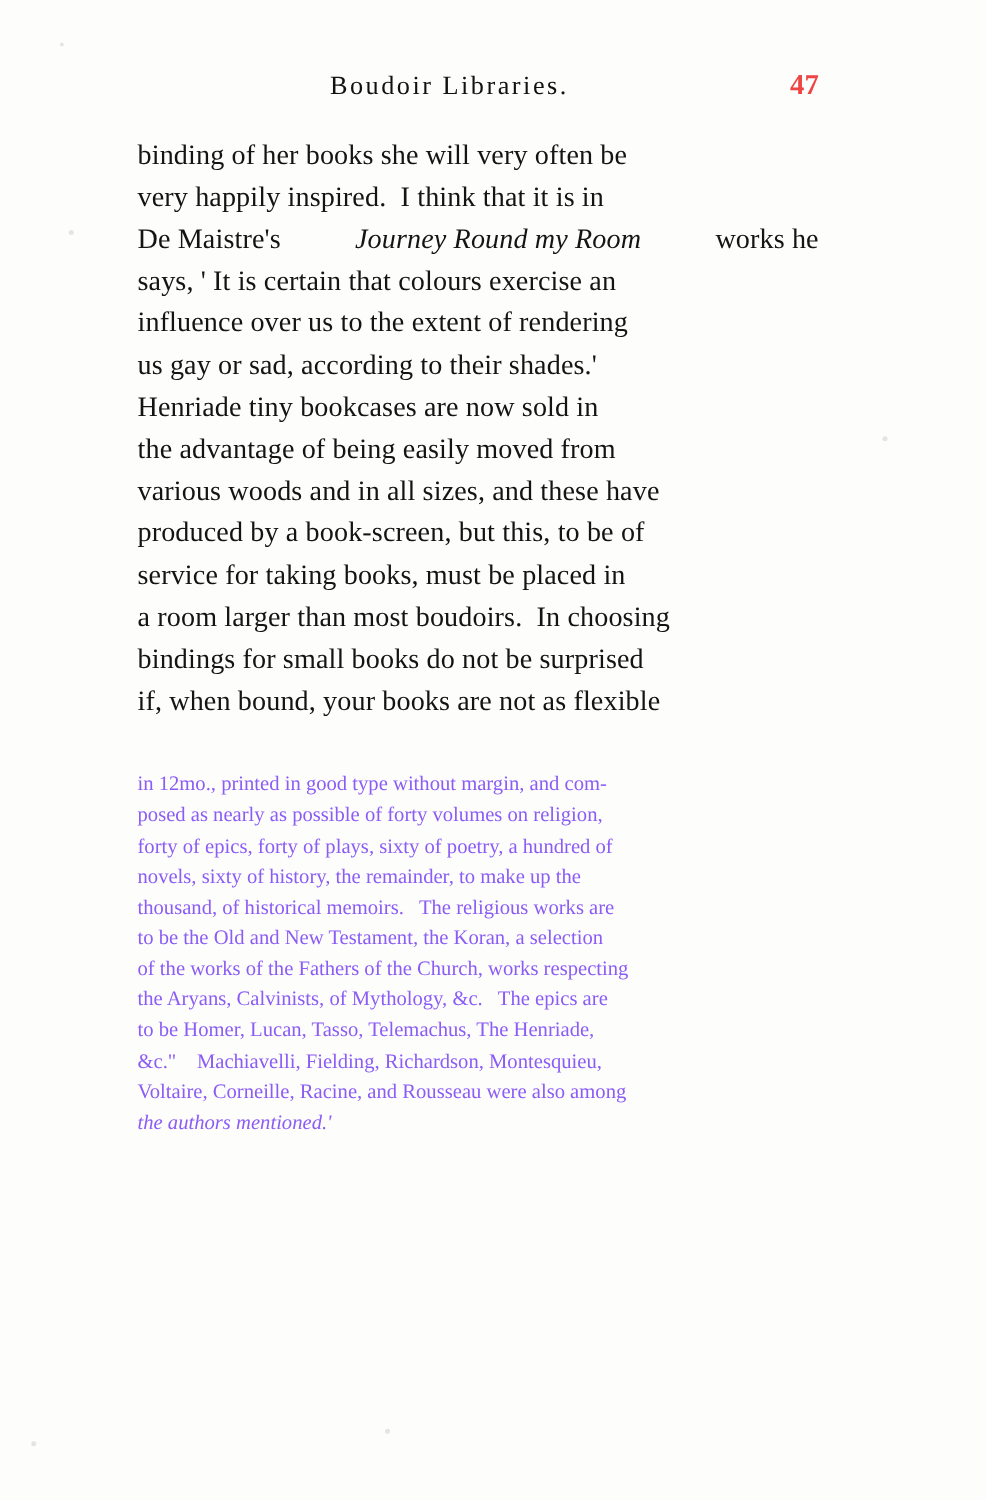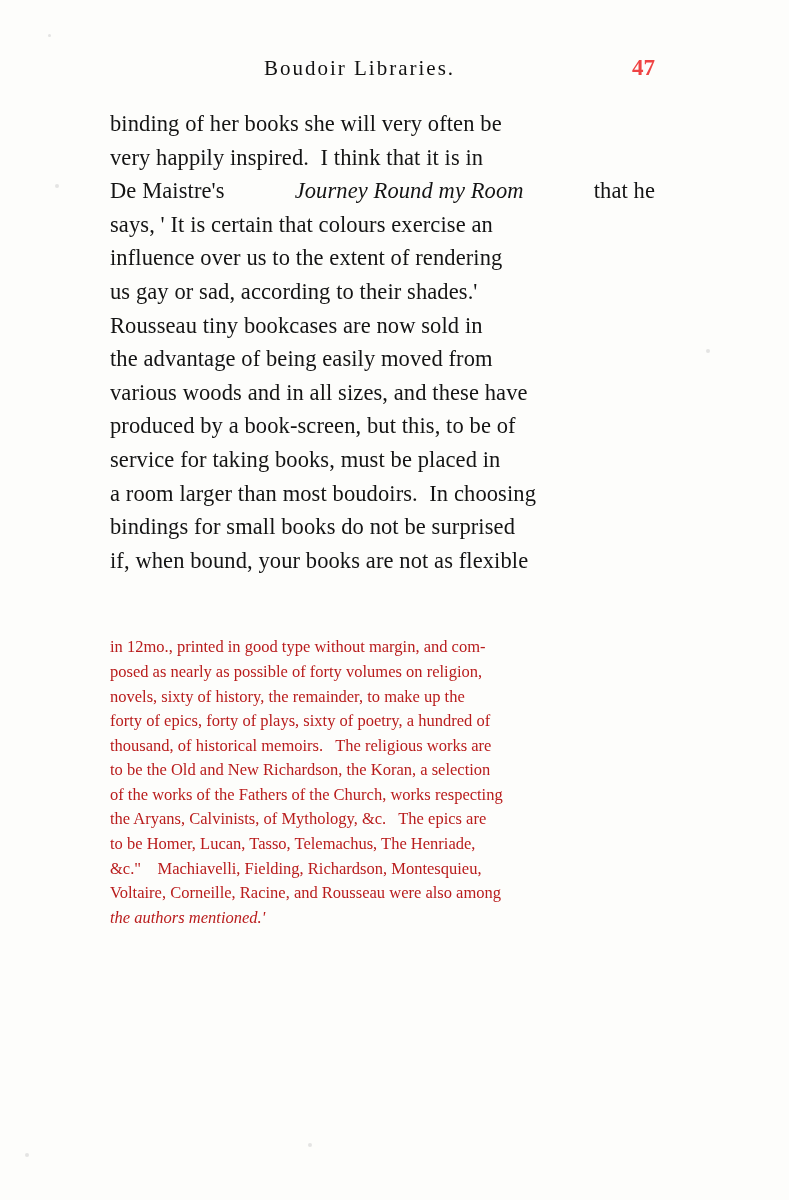--- a/index.html
+++ b/index.html
@@ -76,25 +76,25 @@
   
   .body-text .line.just {
     display: flex;
     justify-content: space-between;
   }
   .body-text .line.just > span { white-space: pre; }
   .ital {
     font-style: italic;
   }
   .footnote {
-    margin-top: 58px;
+    margin-top: 38px;
     font-size: 16.5px;
     line-height: 24.6px;
     text-align: justify;
-    color: #b91c1c;
+    color: #8b5cf6;
   }
   .footnote .line {
     display: block;
     white-space: nowrap;
   }
   .footnote .line.just {
     display: flex;
     justify-content: space-between;
   }
   .footnote .line.just > span { white-space: pre; }
@@ -121,33 +121,33 @@
     <div class="body-text">
       <span class="line just">
           <span>binding of her books she will very often be</span>
         </span>
       <span class="line just">
           <span>very happily inspired.  I think that it is in</span>
         </span>
       <span class="line just">
           <span>De Maistre's </span>
           <span class="ital">Journey Round my Room</span>
-          <span> that he</span>
+          <span> works he</span>
         </span>
       <span class="line just">
           <span>says, ' It is certain that colours exercise an</span>
         </span>
       <span class="line just">
           <span>influence over us to the extent of rendering</span>
         </span>
       <span class="line just">
           <span>us gay or sad, according to their shades.'</span>
         </span>
       <span class="line just">
-          <span>Rousseau tiny bookcases are now sold in</span>
+          <span>Henriade tiny bookcases are now sold in</span>
         </span>
       <span class="line just">
           <span>the advantage of being easily moved from</span>
         </span>
       <span class="line just">
           <span>various woods and in all sizes, and these have</span>
         </span>
       <span class="line just">
           <span>produced by a book-screen, but this, to be of</span>
         </span>
@@ -166,30 +166,30 @@
     </div>
 
     <div class="footnote">
       <span class="line just">
           <span>in 12mo., printed in good type without margin, and com-</span>
         </span>
       <span class="line just">
           <span>posed as nearly as possible of forty volumes on religion,</span>
         </span>
       <span class="line just">
+          <span>forty of epics, forty of plays, sixty of poetry, a hundred of</span>
+        </span>
+      <span class="line just">
           <span>novels, sixty of history, the remainder, to make up the</span>
         </span>
       <span class="line just">
-          <span>forty of epics, forty of plays, sixty of poetry, a hundred of</span>
-        </span>
-      <span class="line just">
           <span>thousand, of historical memoirs.   The religious works are</span>
         </span>
       <span class="line just">
-          <span>to be the Old and New Richardson, the Koran, a selection</span>
+          <span>to be the Old and New Testament, the Koran, a selection</span>
         </span>
       <span class="line just">
           <span>of the works of the Fathers of the Church, works respecting</span>
         </span>
       <span class="line just">
           <span>the Aryans, Calvinists, of Mythology, &amp;c.   The epics are</span>
         </span>
       <span class="line just">
           <span>to be Homer, Lucan, Tasso, Telemachus, The Henriade,</span>
         </span>

